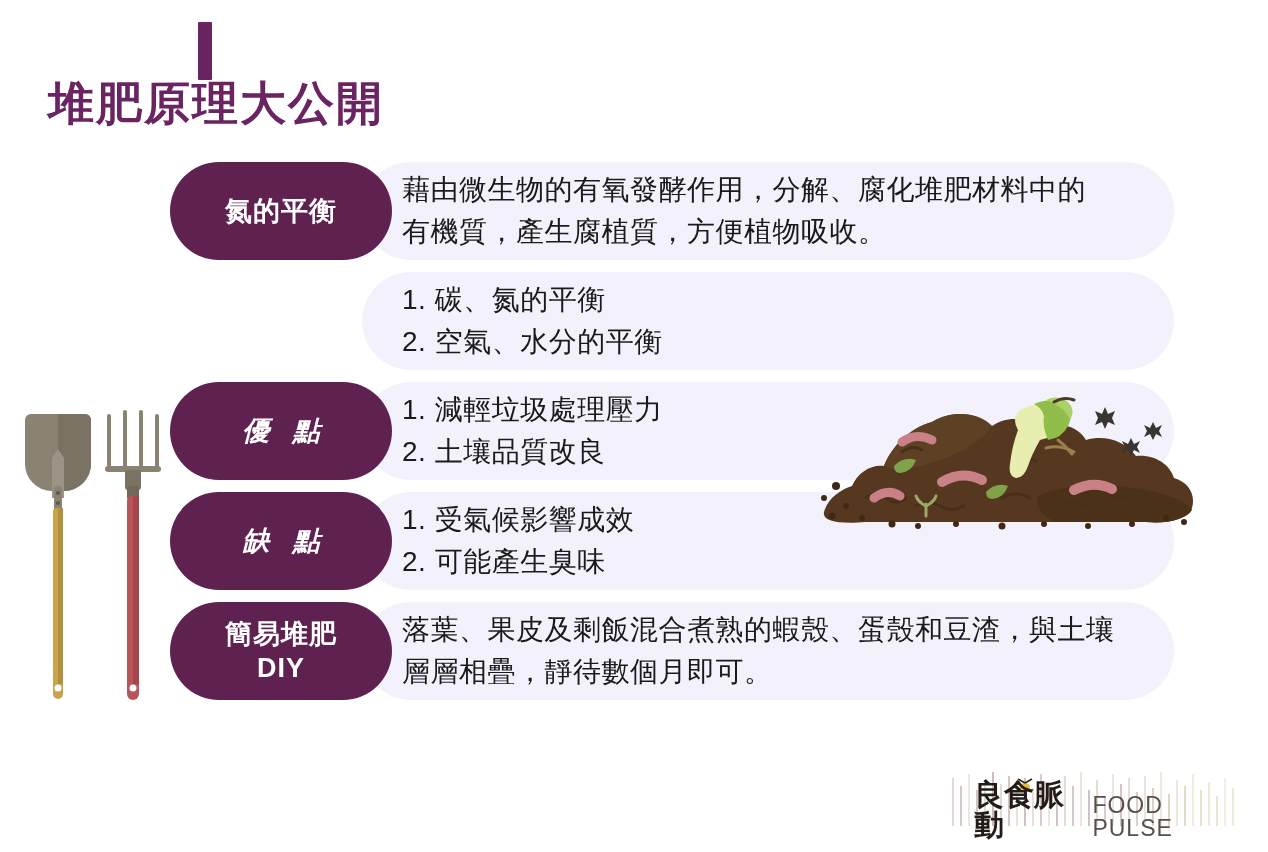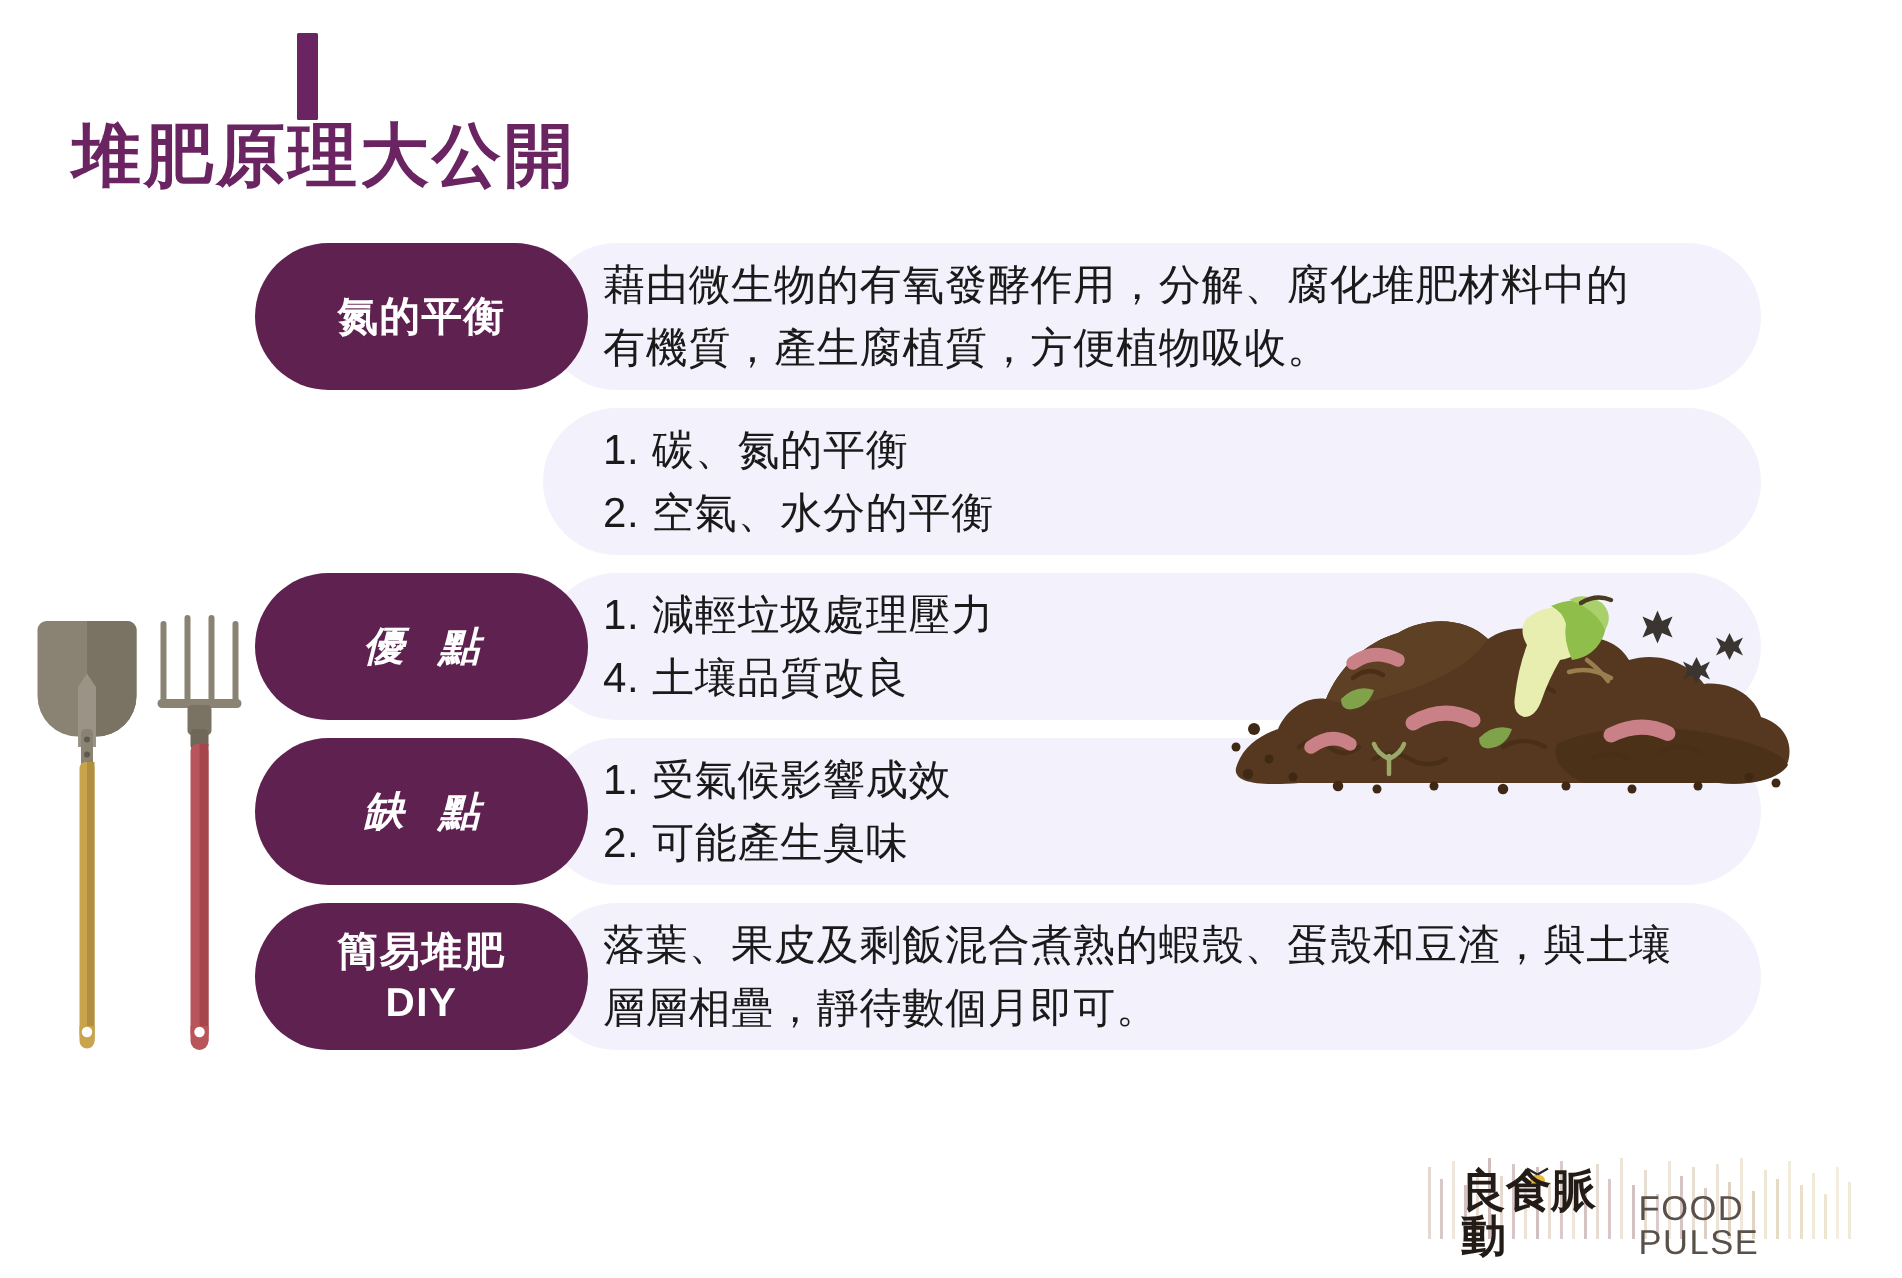--- a/index.html
+++ b/index.html
@@ -199,21 +199,21 @@
     <div class="row-content">
       <div class="content-line">1. 碳、氮的平衡</div>
       <div class="content-line">2. 空氣、水分的平衡</div>
     </div>
   </div>
 
   <div class="row">
     <div class="row-panel"></div>
     <div class="row-content">
       <div class="content-line">1. 減輕垃圾處理壓力</div>
-      <div class="content-line">4. 土壤品質改良</div>
+      <div class="content-line">2. 土壤品質改良</div>
     </div>
     <div class="row-label-pill">
       <span class="row-label-text spaced">優 點</span>
     </div>
   </div>
 
   <div class="row">
     <div class="row-panel"></div>
     <div class="row-content">
       <div class="content-line">1. 受氣候影響成效</div>

